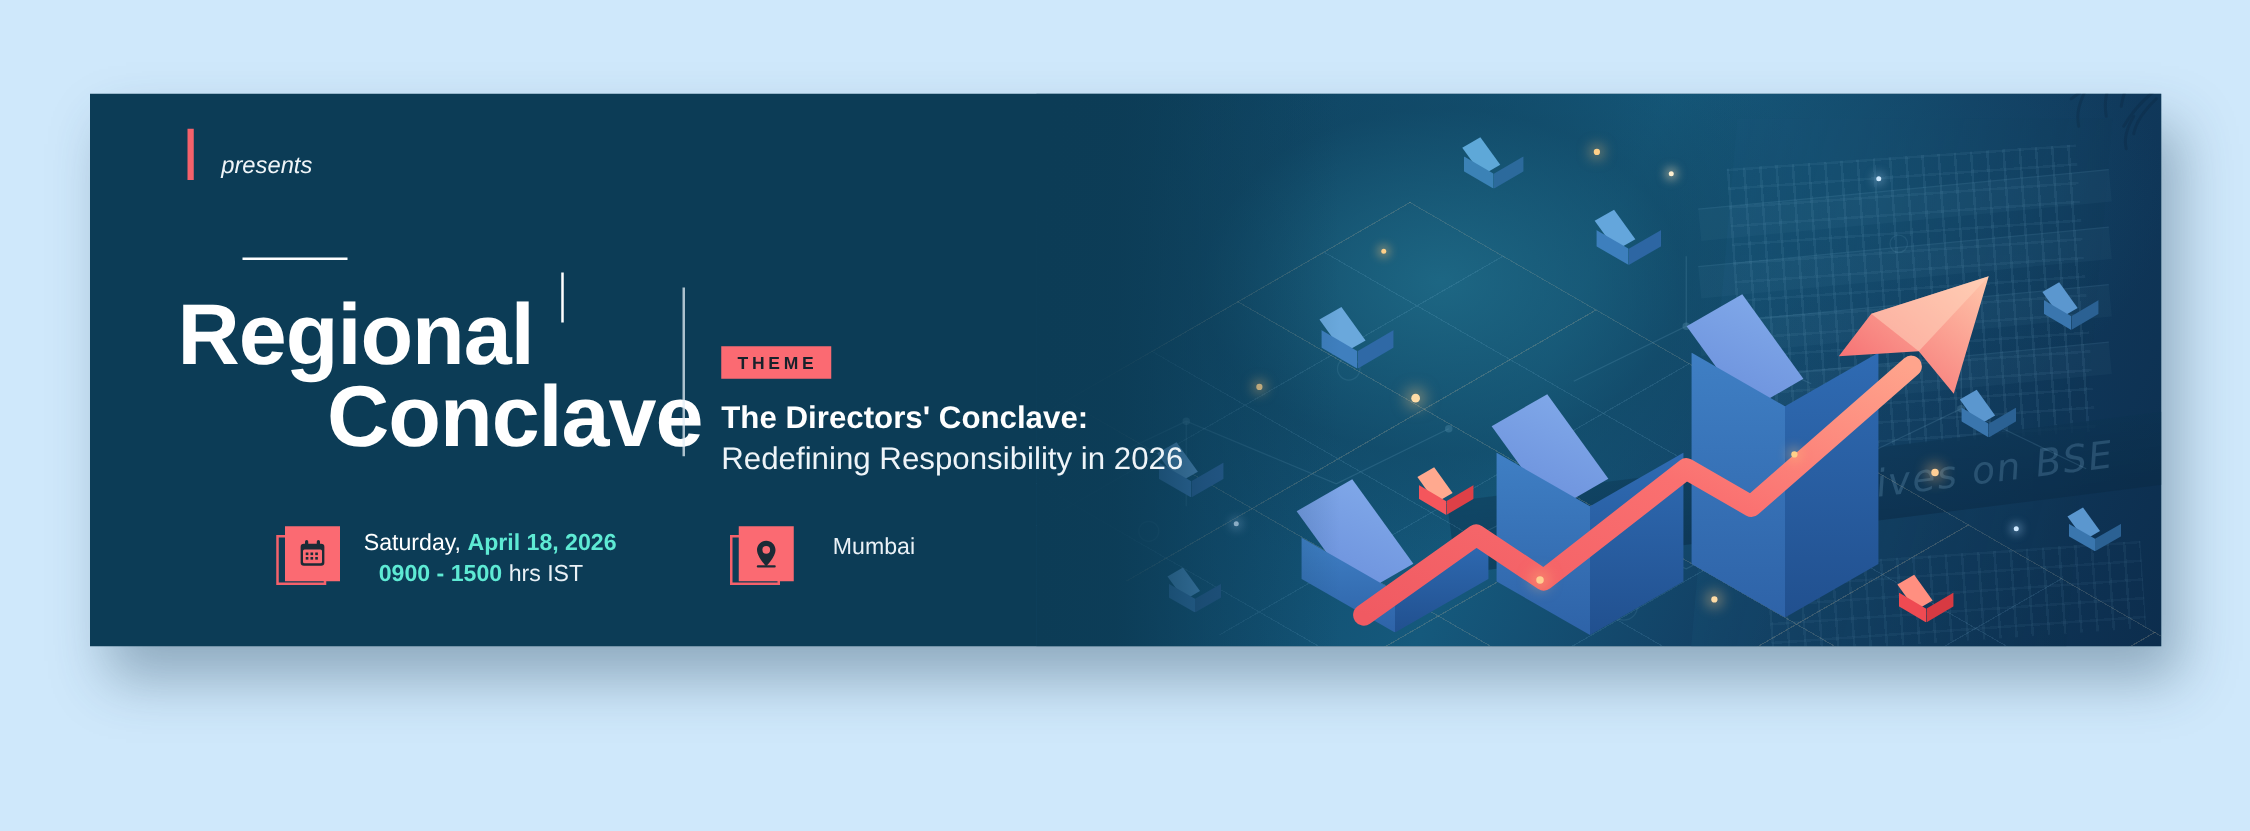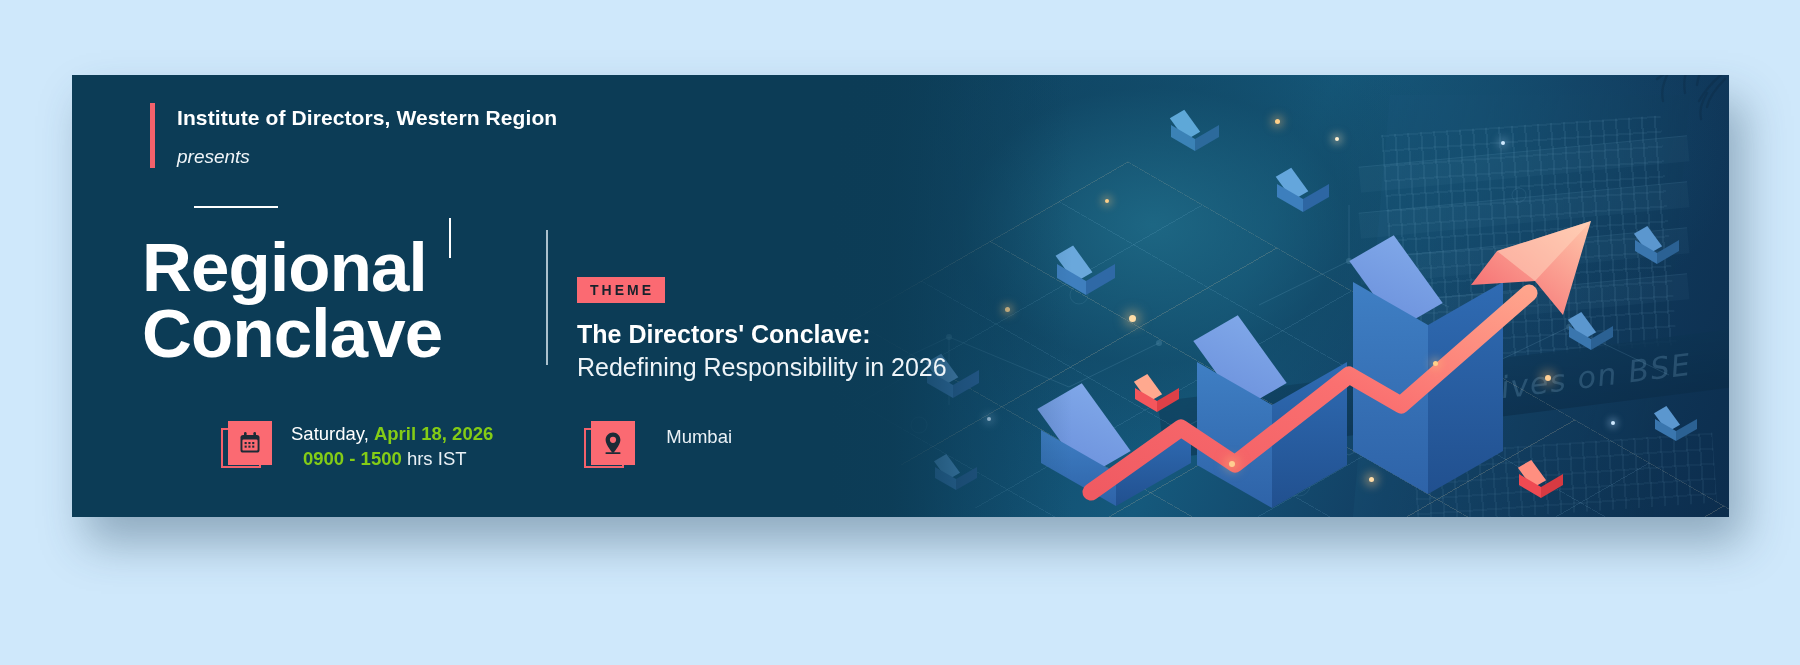--- a/index.html
+++ b/index.html
@@ -225,21 +225,21 @@
     position: absolute;
     left: 70px;
     top: 160px;
     width: 420px;
     font-size: 69px;
     font-weight: bold;
     line-height: 0.96;
     color: #ffffff;
     letter-spacing: -0.8px;
   }
-  #title .l2 { display: block; }
+  #title .l2 { display: block; text-align: right; }
 
   
   #theme-divider {
     position: absolute;
     left: 474px;
     top: 155px;
     width: 2px;
     height: 135px;
     background: rgba(226,238,246,0.75);
   }
@@ -284,21 +284,21 @@
     left: 0; top: 0;
     width: 44px; height: 44px;
     background: #fb6a72;
     display: flex;
     align-items: center;
     justify-content: center;
   }
   .info-lines { padding-top: 2px; }
   .info-l1 { font-size: 18.5px; color: #ffffff; white-space: nowrap; }
   .info-l2 { font-size: 18.5px; color: #eaf1f6; white-space: nowrap; margin-top: 3px; margin-left: 12px; }
-  .info-l1 b, .info-l2 b { font-weight: bold; color: #84cc16; }
+  .info-l1 b, .info-l2 b { font-weight: bold; color: #5eead4; }
   .venue-l1 { font-weight: bold; }
 </style>
 </head>
 <body>
 
 <div id="banner">
 
   <div id="art">
     <div id="art-bg"></div>
 
@@ -456,21 +456,20 @@
     <div class="dot" style="left:782px;top:346px;width:4px;height:4px;background:#cfe9ff;box-shadow:0 0 7px 3px rgba(180,220,255,.35);"></div>
 
     <div id="art-fade"></div>
   </div>
 
   <div id="content">
 
     <div id="presenter-row">
       <div id="presenter-bar"></div>
       <div id="presenter-text">
-        <div id="org-name">Institute of Directors, Western Region</div>
         <div id="presents">presents</div>
       </div>
     </div>
 
     <div id="western-row">
       <div id="bracket-h"></div>
     </div>
     <div id="bracket-v"></div>
 
     <div id="title">

